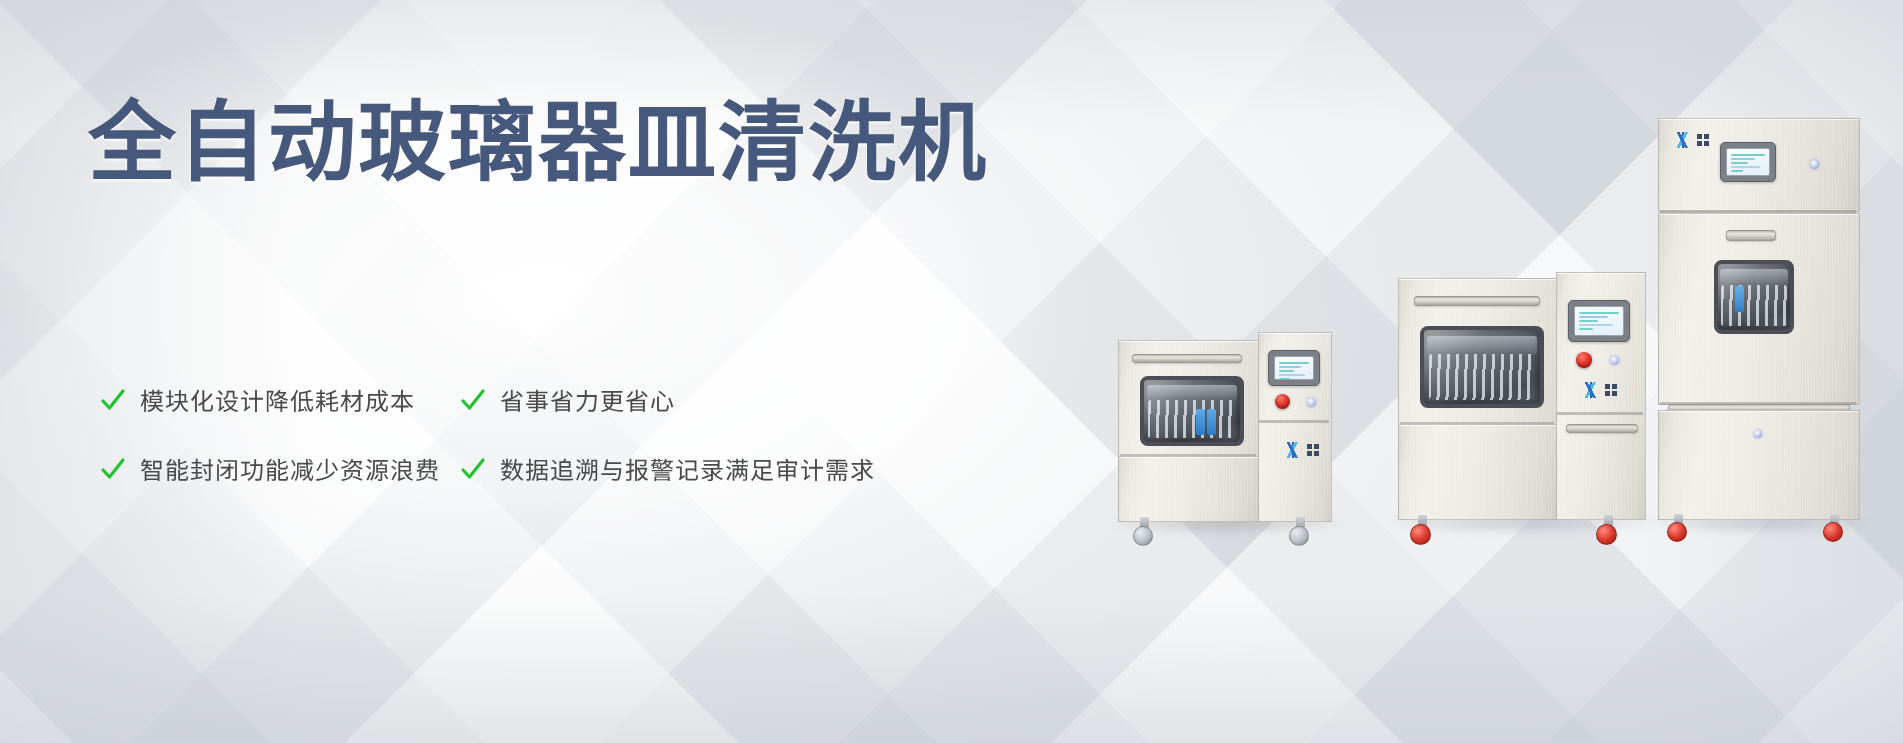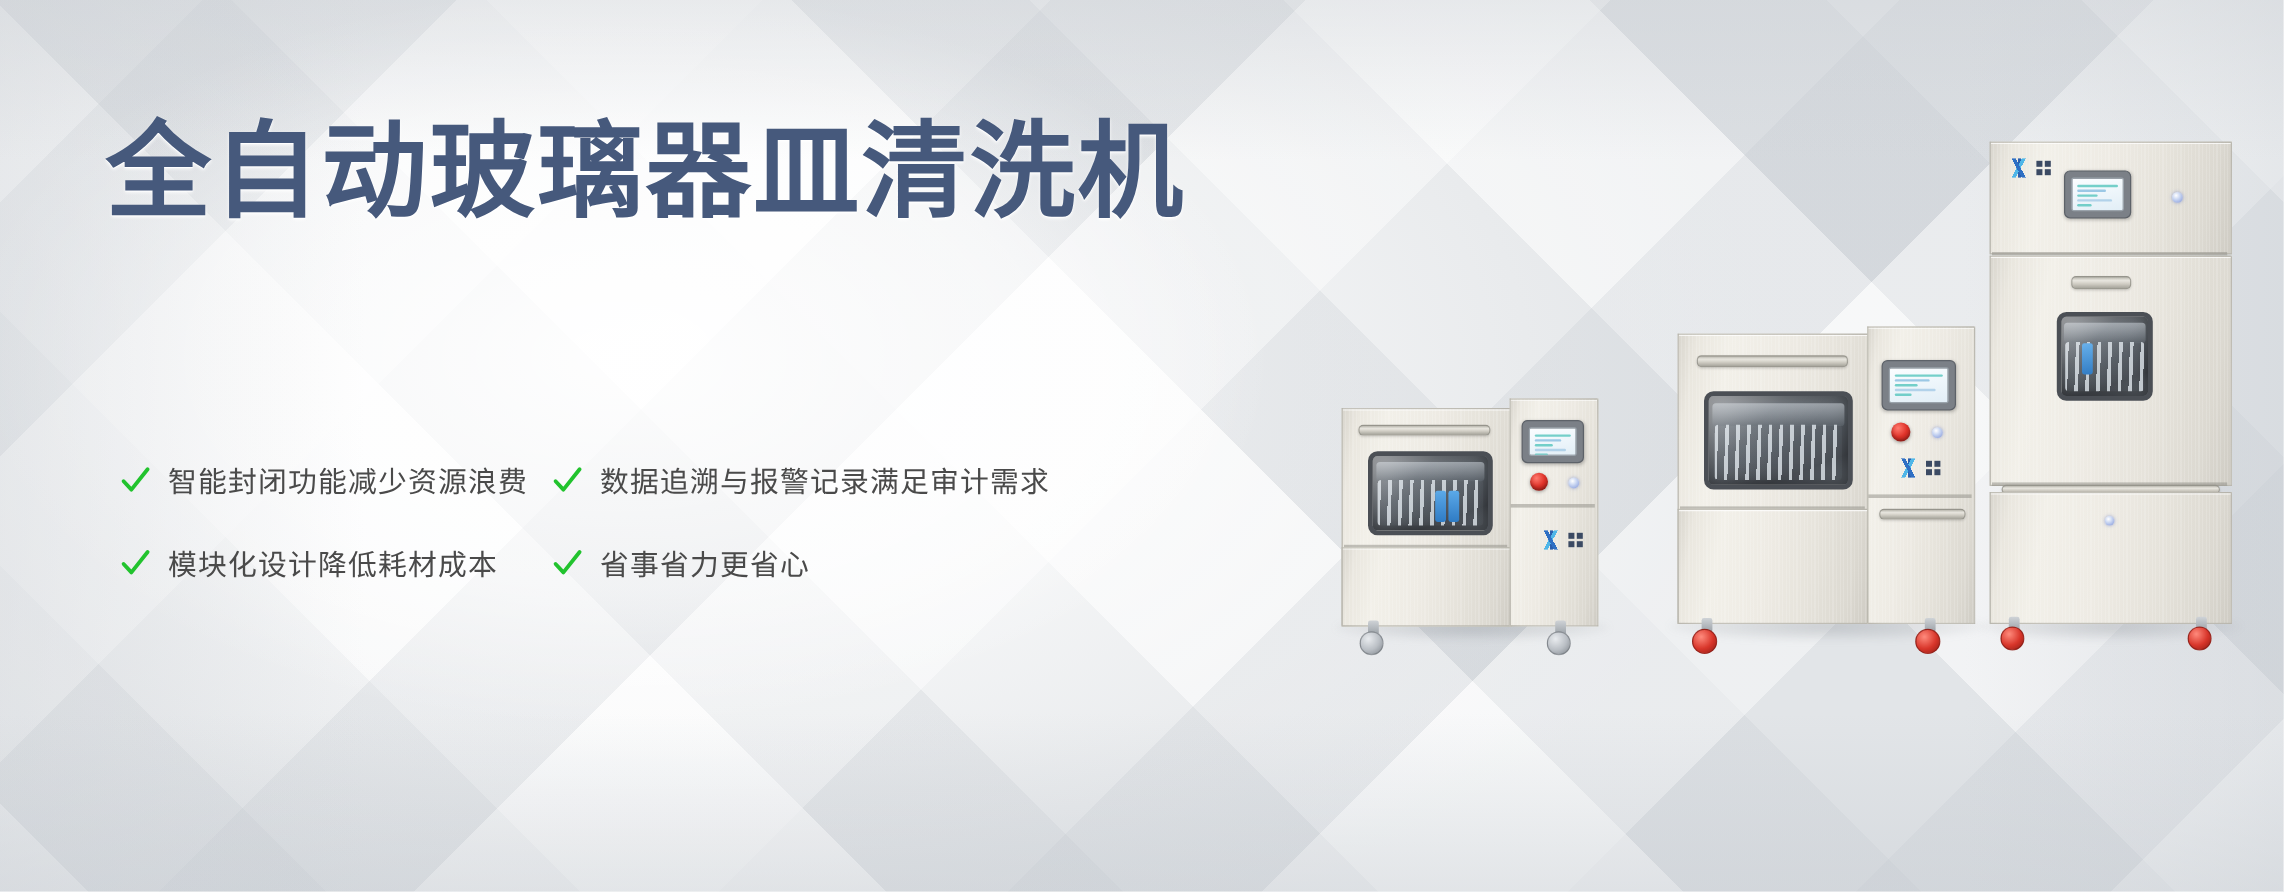--- a/index.html
+++ b/index.html
@@ -344,41 +344,41 @@
     <div class="title">全自动玻璃器皿清洗机</div>
 
 
     <div class="features">
 
       <div class="feat-row">
         <div class="feat col1">
           <svg class="check" viewBox="0 0 26 26">
             <path d="M3 14 L9.5 21 L23 4" fill="none" stroke="#22C32E" stroke-width="3.2" stroke-linecap="round" stroke-linejoin="round"></path>
           </svg>
+          <span class="feat-label">模块化设计降低耗材成本</span>
+        </div>
+        <div class="feat col2">
+          <svg class="check" viewBox="0 0 26 26">
+            <path d="M3 14 L9.5 21 L23 4" fill="none" stroke="#22C32E" stroke-width="3.2" stroke-linecap="round" stroke-linejoin="round"></path>
+          </svg>
+          <span class="feat-label">省事省力更省心</span>
+        </div>
+      </div>
+
+      <div class="feat-row">
+        <div class="feat col1">
+          <svg class="check" viewBox="0 0 26 26">
+            <path d="M3 14 L9.5 21 L23 4" fill="none" stroke="#22C32E" stroke-width="3.2" stroke-linecap="round" stroke-linejoin="round"></path>
+          </svg>
           <span class="feat-label">智能封闭功能减少资源浪费</span>
         </div>
         <div class="feat col2">
           <svg class="check" viewBox="0 0 26 26">
             <path d="M3 14 L9.5 21 L23 4" fill="none" stroke="#22C32E" stroke-width="3.2" stroke-linecap="round" stroke-linejoin="round"></path>
           </svg>
           <span class="feat-label">数据追溯与报警记录满足审计需求</span>
         </div>
       </div>
 
-      <div class="feat-row">
-        <div class="feat col1">
-          <svg class="check" viewBox="0 0 26 26">
-            <path d="M3 14 L9.5 21 L23 4" fill="none" stroke="#22C32E" stroke-width="3.2" stroke-linecap="round" stroke-linejoin="round"></path>
-          </svg>
-          <span class="feat-label">模块化设计降低耗材成本</span>
-        </div>
-        <div class="feat col2">
-          <svg class="check" viewBox="0 0 26 26">
-            <path d="M3 14 L9.5 21 L23 4" fill="none" stroke="#22C32E" stroke-width="3.2" stroke-linecap="round" stroke-linejoin="round"></path>
-          </svg>
-          <span class="feat-label">省事省力更省心</span>
-        </div>
-      </div>
-
     </div>
   </div>
 
 </div>
 
 </body></html>

